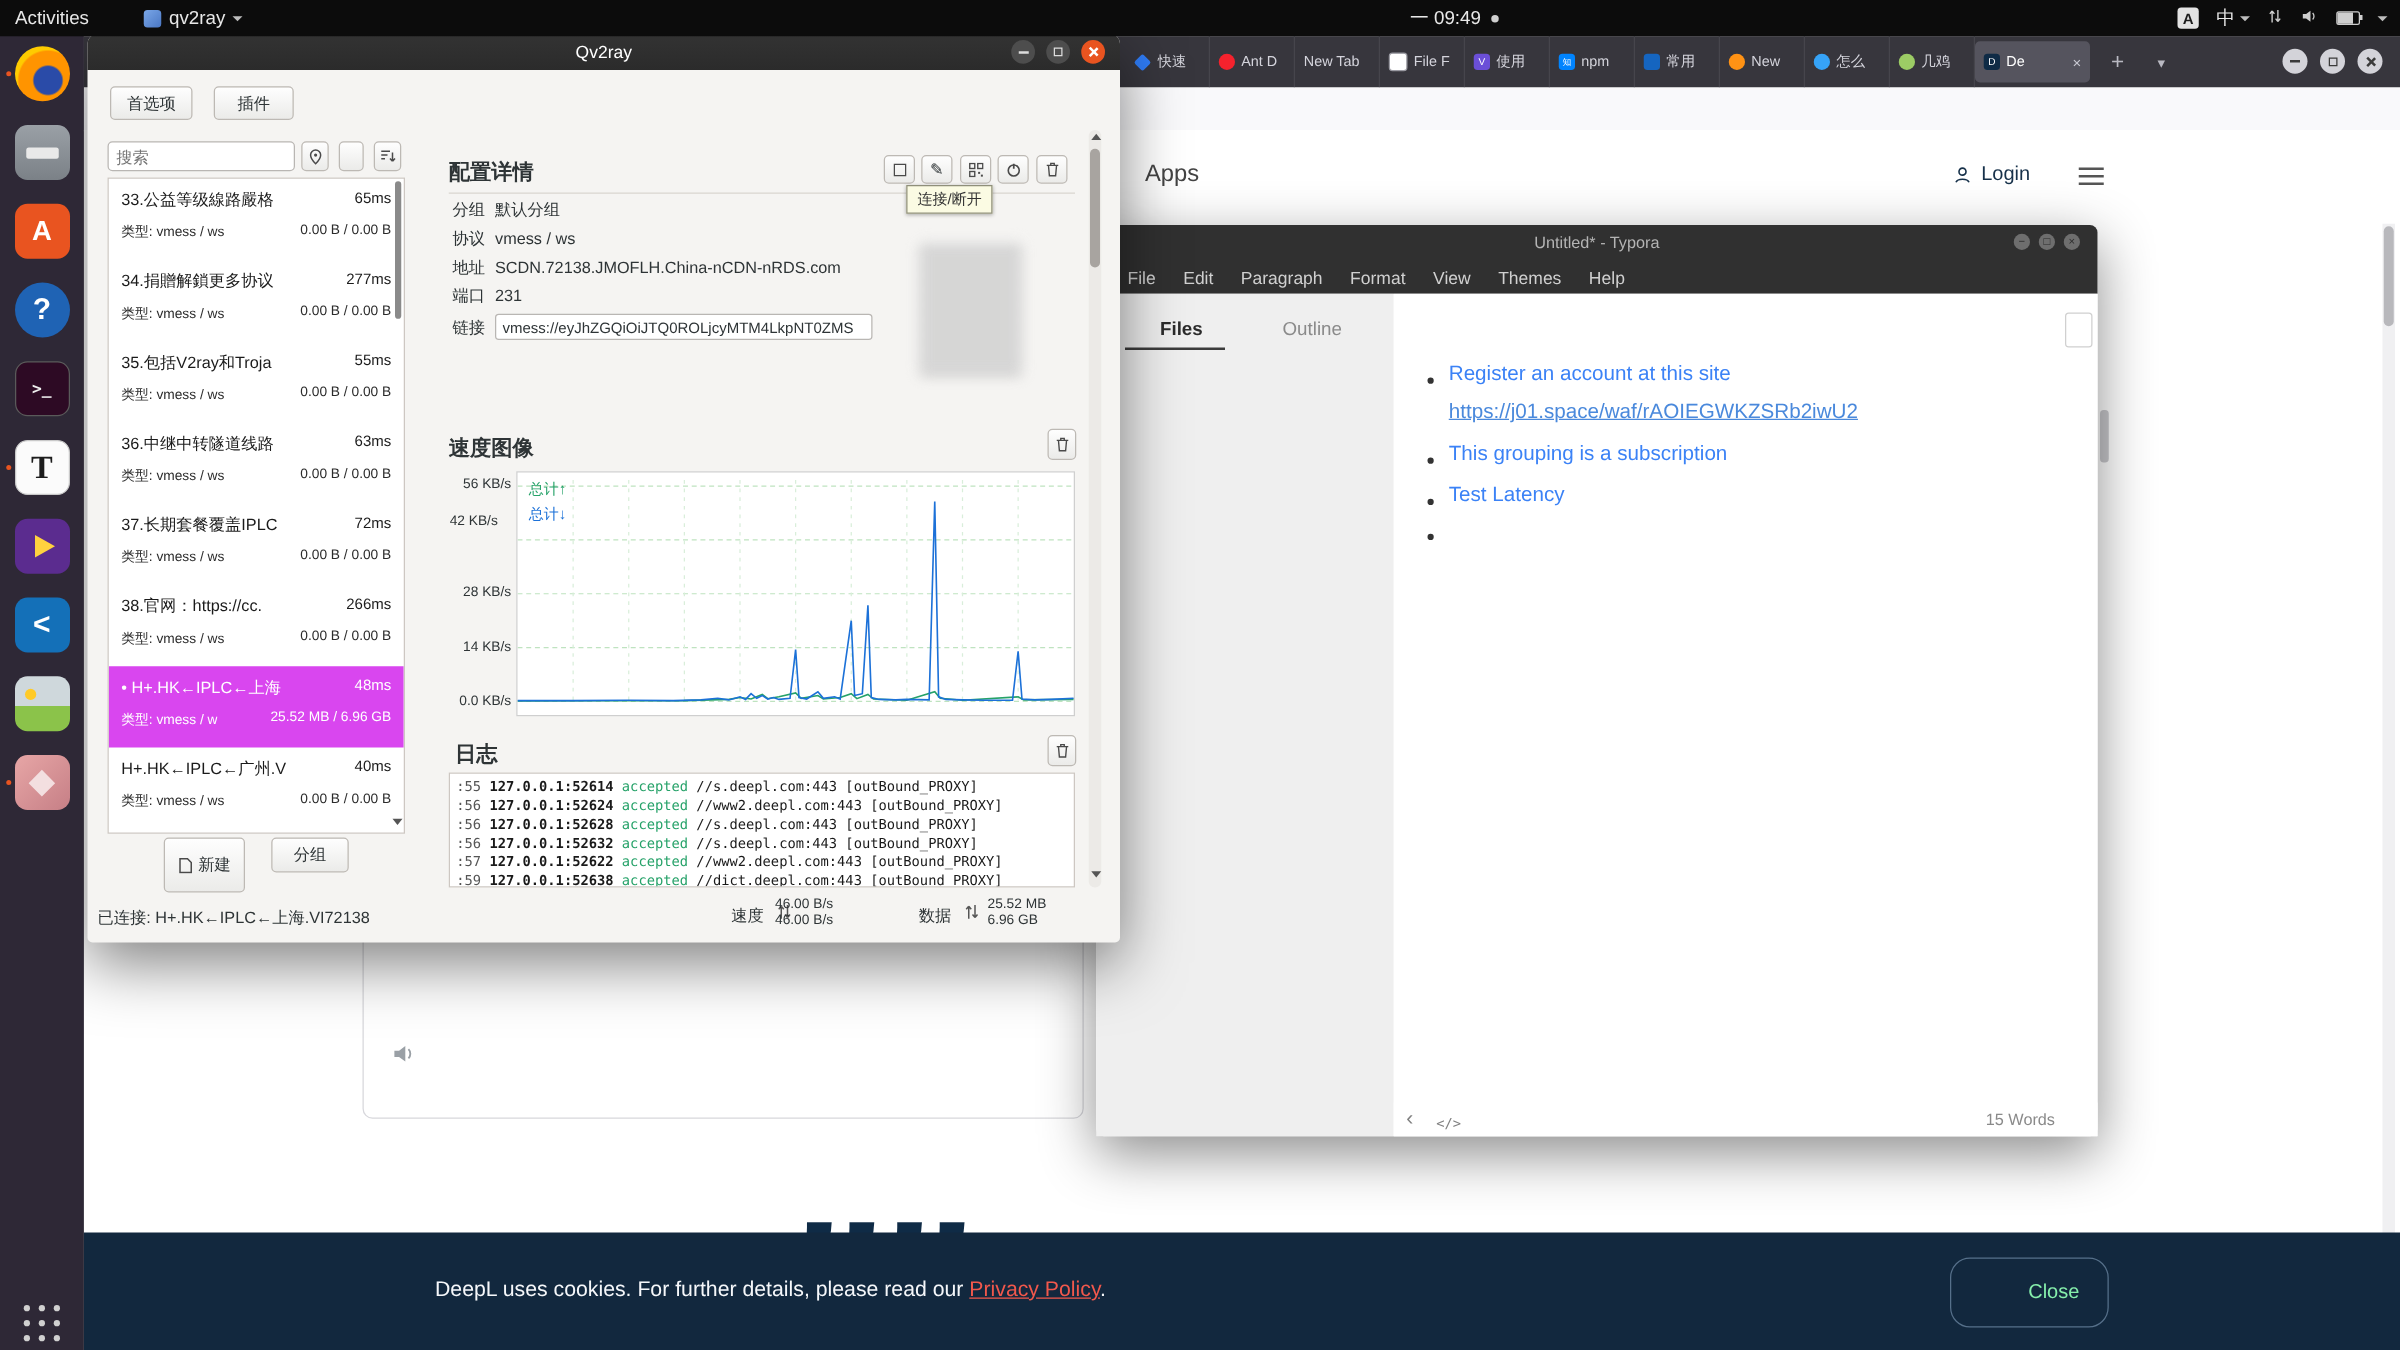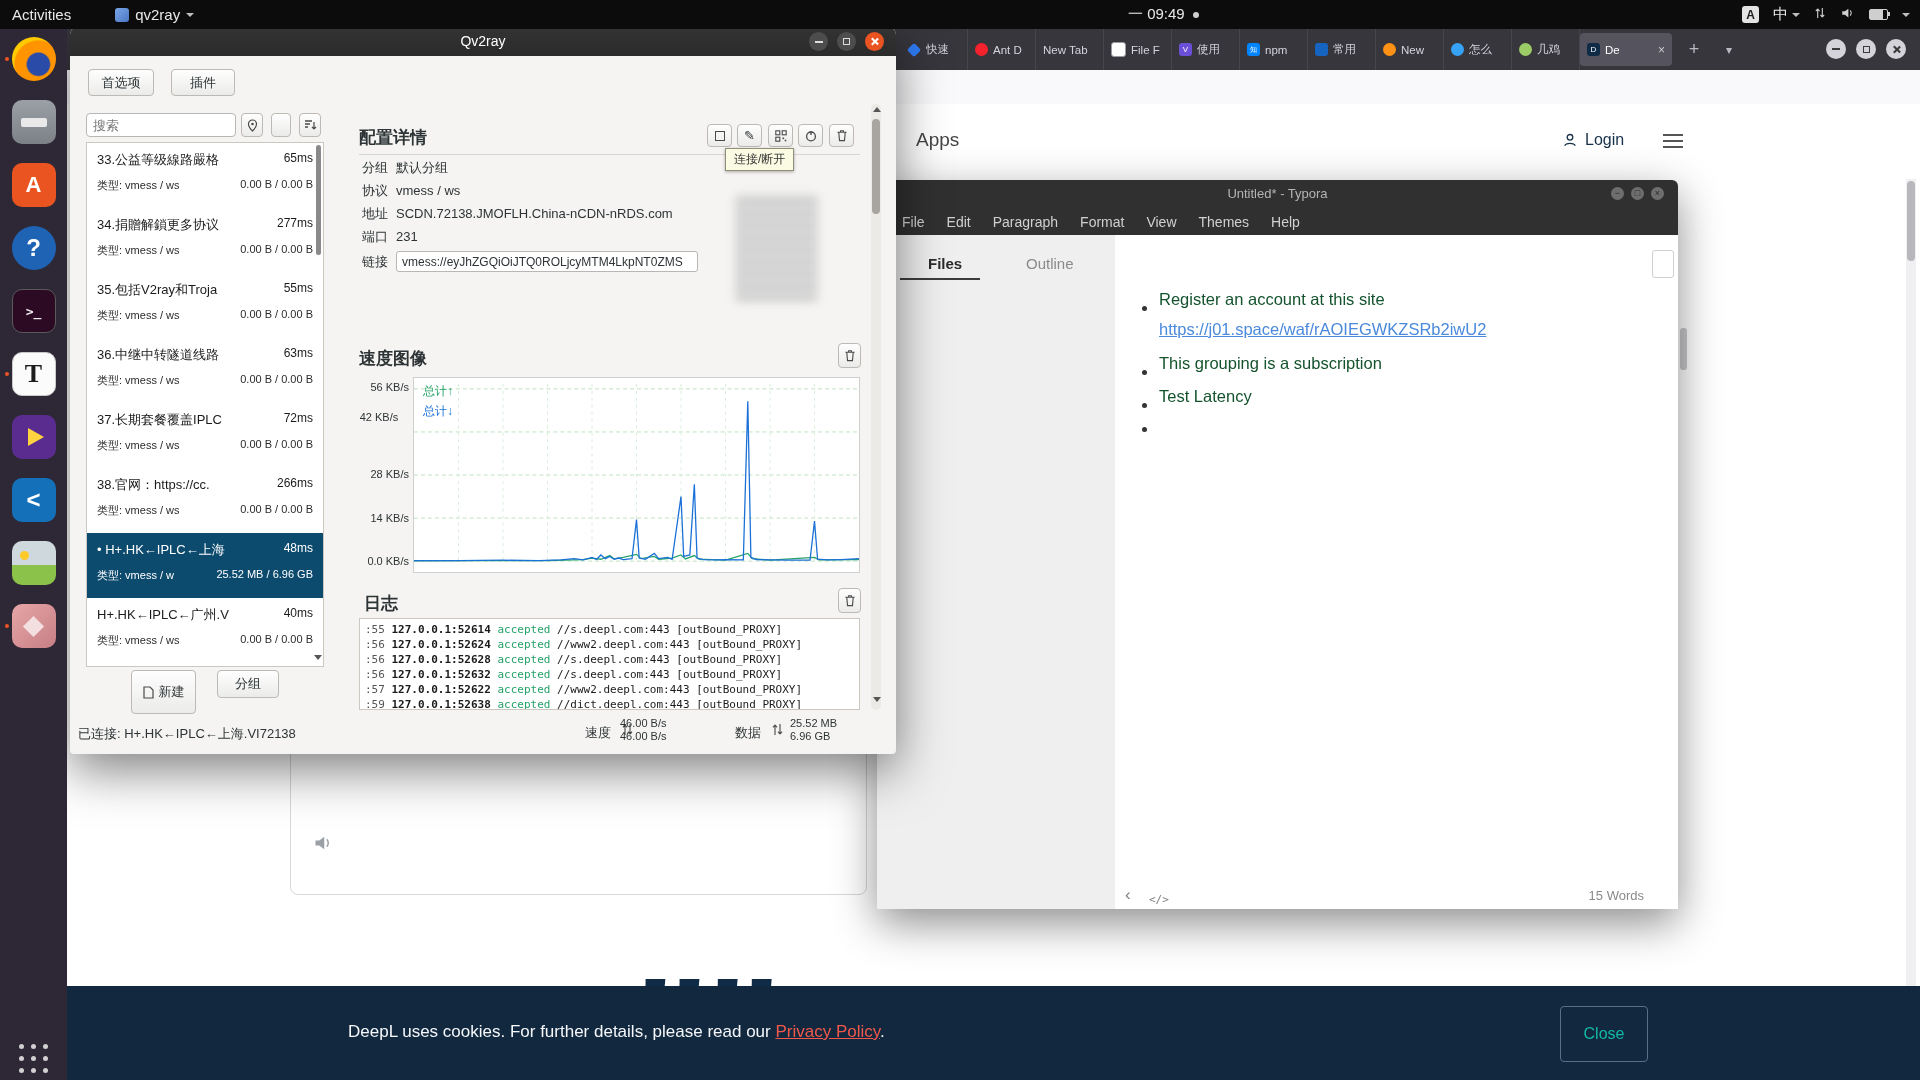--- a/index.html
+++ b/index.html
@@ -89,41 +89,41 @@
   .dl-quote{position:absolute;left:558px;top:856px;font-family:"DejaVu Serif","Liberation Serif",serif;font-weight:bold;
             font-size:150px;line-height:1;color:#0f2b46;letter-spacing:-14px;}
   .dl-pressquote{position:absolute;left:668px;top:939px;font-size:26px;color:#1d1d1f;white-space:nowrap;font-weight:bold;}
   .fx-scroll{position:absolute;left:1839px;top:75px;width:10px;height:882px;background:#f0f0f2;}
   .fx-thumb{position:absolute;left:1px;top:2px;width:8px;height:80px;border-radius:4px;background:#b8b8bc;}
   .pg-scrollfrag{position:absolute;left:1613px;top:224px;width:7px;height:42px;border-radius:3px;background:#c9c9cd;}
 
   .cookie-banner{position:absolute;left:0;top:957px;width:1853px;height:94px;background:#12283e;color:#f5f7fa;}
   .cookie-text{position:absolute;left:281px;top:36px;font-size:17px;}
   .cookie-link{color:#f1584c;text-decoration:underline;cursor:pointer;}
-  .cookie-close{position:absolute;left:1493px;top:20px;width:86px;height:54px;border:1px solid #56708a;border-radius:4px;
-                background:transparent;color:#14b8a6;font-size:16px;display:flex;align-items:center;justify-content:center;}
+  .cookie-close{position:absolute;left:1493px;top:20px;width:86px;height:54px;border:1px solid #56708a;border-radius:16px;
+                background:transparent;color:#86efac;font-size:16px;display:flex;align-items:center;justify-content:center;padding-left:39px;}
 
   
   #typora{position:absolute;left:877px;top:180px;width:801px;height:729px;z-index:30;border-radius:6px;
           box-shadow:0 14px 44px rgba(0,0,0,.45);background:#fff;}
   .ty-titlebar{position:absolute;left:0;top:0;width:100%;height:28px;background:#303030;border-radius:6px 6px 0 0;}
   .ty-title{position:absolute;left:0;right:0;top:6px;text-align:center;font-size:13px;color:#b4b4b4;}
   .ty-wc{position:absolute;right:14px;top:7px;display:flex;gap:7px;}
   .ty-circ{width:13px;height:13px;border-radius:50%;background:#6e6e6e;color:#2b2b2b;font-size:9px;line-height:13px;text-align:center;}
   .ty-menubar{position:absolute;left:0;top:28px;width:100%;height:27px;background:#303030;display:flex;align-items:center;padding-left:14px;box-sizing:border-box;}
   .ty-menu-item{color:#d0d0d0;font-size:14px;padding:0 11px;}
   .ty-side{position:absolute;left:0;top:55px;width:238px;height:674px;background:#efefef;}
   .ty-tab{position:absolute;top:20px;font-size:15px;}
   .ty-tab.files{left:51px;color:#2b2b2b;font-weight:bold;}
   .ty-tab.outline{left:149px;color:#8a8a8a;}
   .ty-underline{position:absolute;left:23px;top:43px;width:80px;height:2px;background:#3c3c3c;}
   .ty-main{position:absolute;left:238px;top:55px;width:563px;height:674px;background:#fff;}
   .ty-corner{position:absolute;left:537px;top:15px;width:20px;height:26px;border:1px solid #d0d0d0;border-radius:3px;}
   #ty-doc{position:absolute;left:27px;top:52px;width:480px;}
-  .ty-li{display:flex;align-items:flex-end;line-height:24px;margin-bottom:9px;font-size:16.5px;color:#14532d;}
+  .ty-li{display:flex;align-items:center;line-height:24px;margin-bottom:9px;font-size:16.5px;color:#3b82f6;}
   .ty-dot{width:5px;height:5px;border-radius:50%;background:#333;margin:10px 12px 0 0;flex:none;}
   .ty-lilink{margin:-3px 0 9px 17px;line-height:24px;}
   .ty-a{color:#4a89dc;text-decoration:underline;font-size:16.5px;cursor:pointer;}
   .ty-footer{position:absolute;left:238px;bottom:0;width:563px;height:27px;background:#fff;color:#808080;}
   .ty-back::after{content:"‹";font-size:17px;}
   .ty-code::after{content:"</>";font-size:11px;font-family:"DejaVu Sans Mono",monospace;}
   .ty-words{position:absolute;right:34px;top:6px;font-size:13px;color:#8a8a8a;}
 
   
   #qv2ray{position:absolute;left:70px;top:27px;width:826px;height:727px;z-index:40;background:#f5f4f2;
@@ -140,21 +140,21 @@
            font-size:13px;display:flex;align-items:center;justify-content:center;box-sizing:border-box;gap:5px;}
   .gtk-input{background:#fff;border:1px solid #b9b6b3;border-radius:4px;box-sizing:border-box;font-size:13px;color:#2e3436;padding:0 6px;font-family:inherit;}
   #server-list{position:absolute;left:16px;top:115px;width:238px;height:525px;background:#fff;border:1px solid #cdc7c2;overflow:hidden;box-sizing:border-box;}
   .srow{height:65px;padding:8px 10px 0 10px;box-sizing:border-box;}
   .srow .l1{display:flex;justify-content:space-between;font-size:13px;color:#1b1b1b;}
   .srow .sname{white-space:nowrap;overflow:hidden;flex:1;margin-right:6px;}
   .srow .slat{flex:none;font-size:12px;}
   .srow .l2{display:flex;justify-content:space-between;font-size:11px;color:#2b2b2b;margin-top:9px;}
   .srow .stype{white-space:nowrap;overflow:hidden;margin-right:6px;}
   .srow .straf{flex:none;white-space:nowrap;}
-  .srow.sel{background:#0c4a6e;}
+  .srow.sel{background:#d946ef;}
   .srow.sel .l1,.srow.sel .l2{color:#fff;}
   .list-thumb{position:absolute;left:246px;top:118px;width:5px;height:110px;border-radius:3px;background:#8a8a8a;}
   .tri-down{width:0;height:0;border-left:4px solid transparent;border-right:4px solid transparent;border-top:5px solid #555;}
   .tri-up{width:0;height:0;border-left:4px solid transparent;border-right:4px solid transparent;border-bottom:5px solid #555;}
   .qv-status{position:absolute;left:8px;top:698px;font-size:13px;color:#2e3436;}
   .qv-meter{position:absolute;top:690px;font-size:11px;color:#2e3436;line-height:13px;}
   .qv-mlabel{font-size:13px;}
   .qv-sec{position:absolute;font-size:17px;font-weight:bold;color:#2e3436;}
   .qv-hr{position:absolute;left:289px;top:127px;width:501px;height:1px;background:#d9d5d0;}
   .qv-toolbtn{position:absolute;width:25px;height:23px;}

